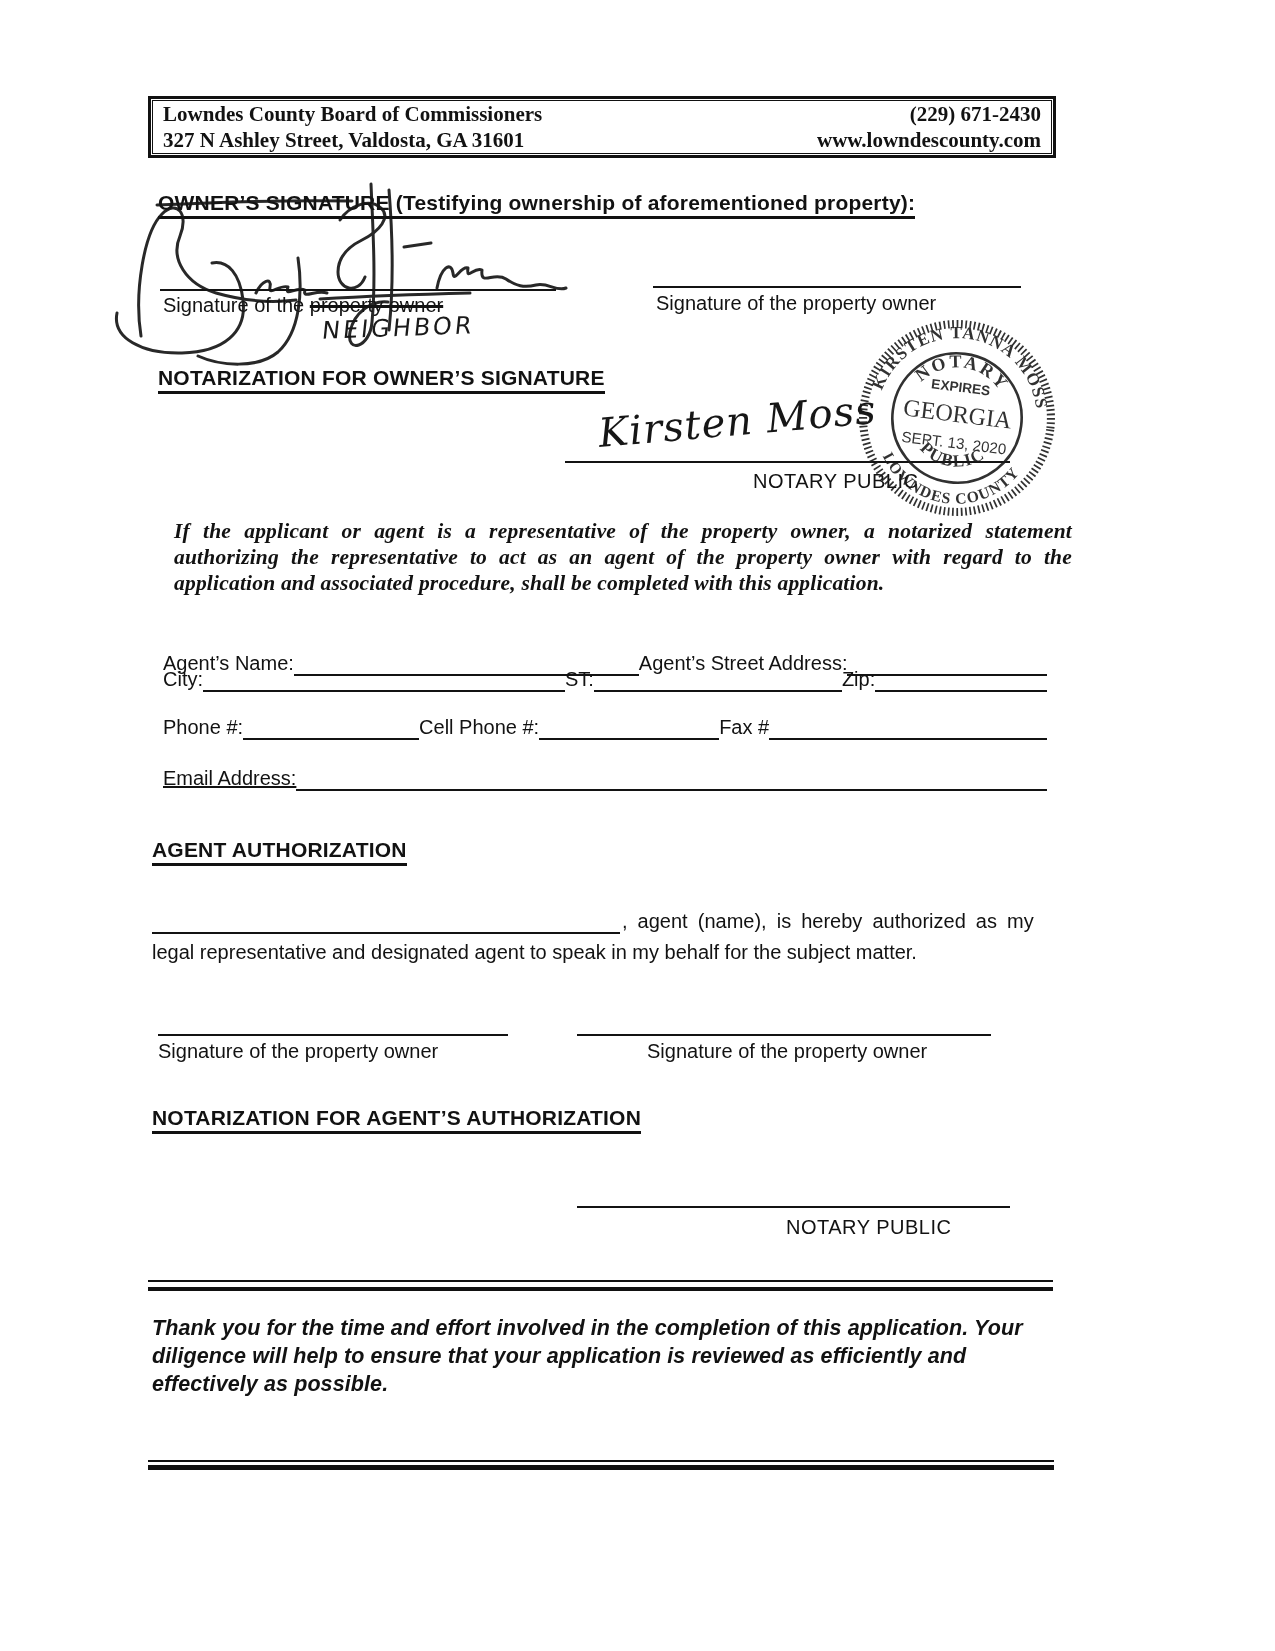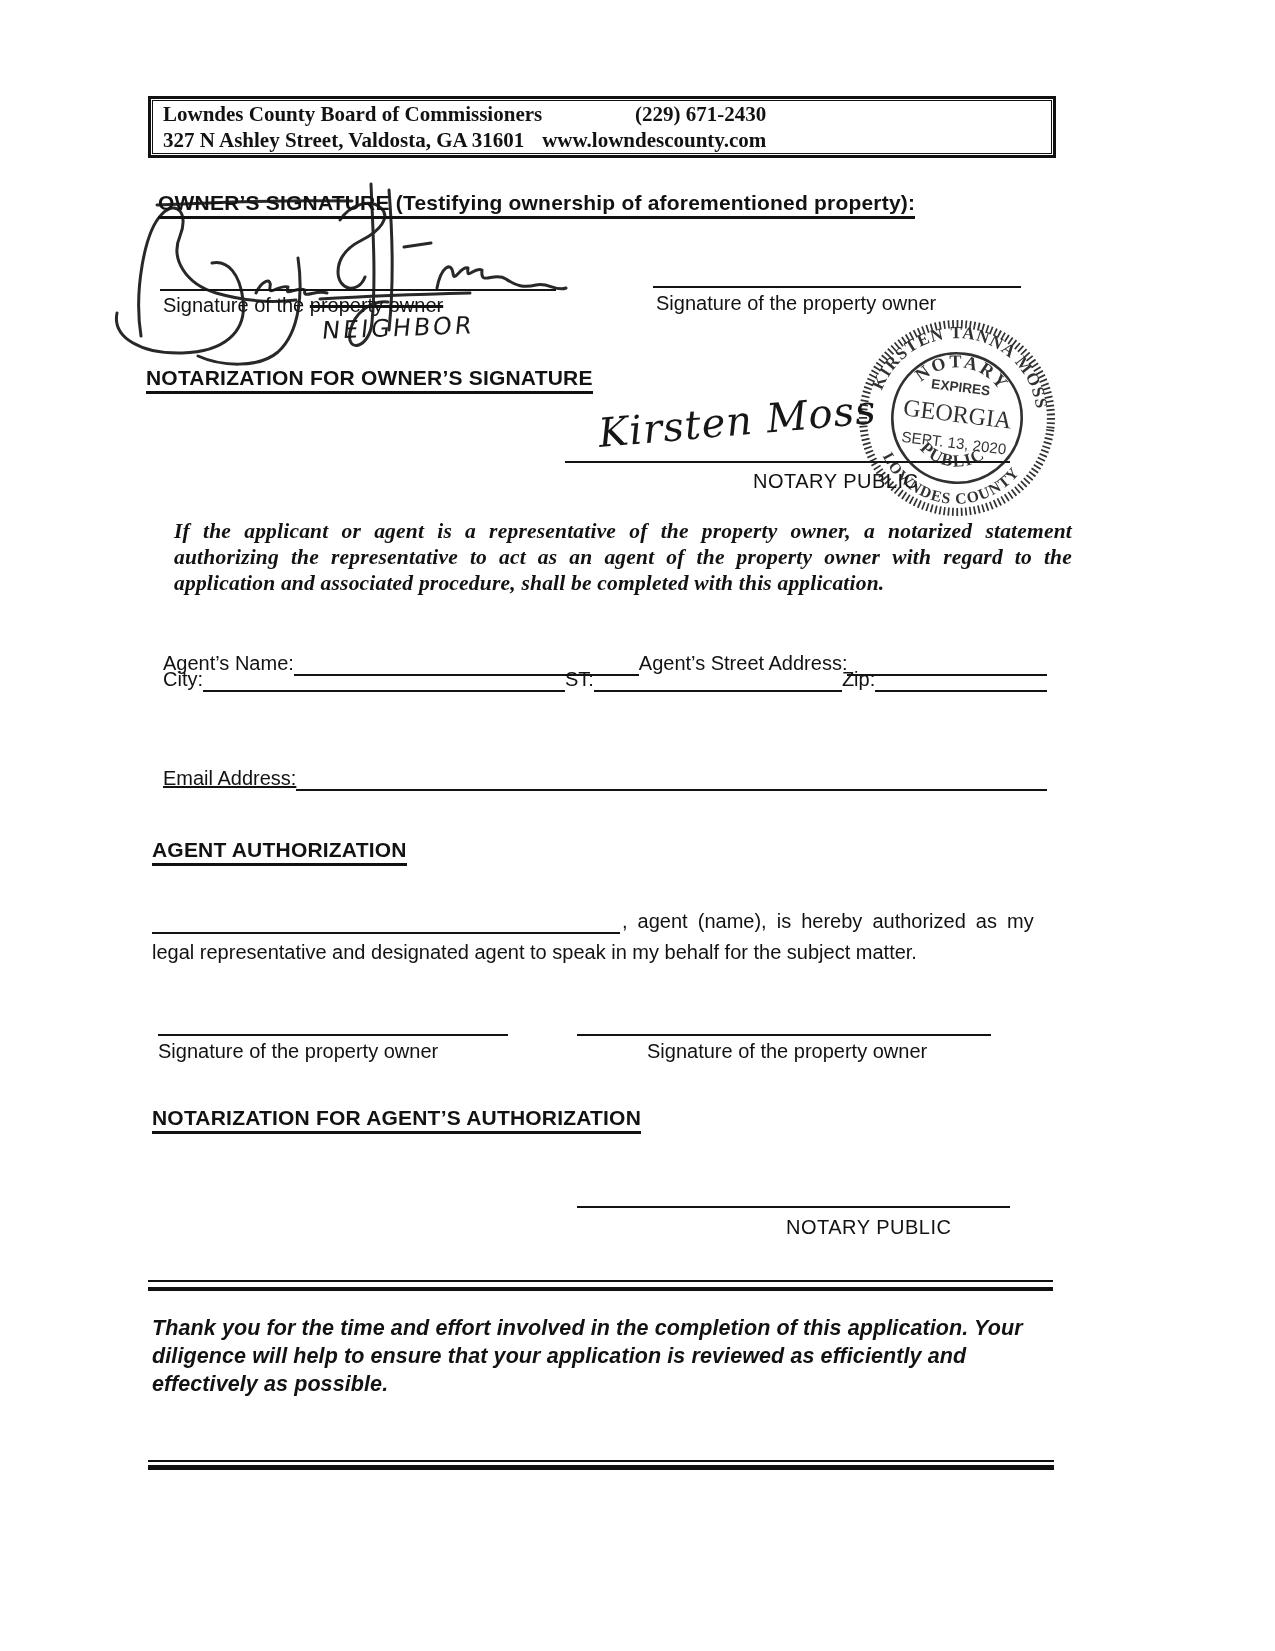--- a/index.html
+++ b/index.html
@@ -2,21 +2,21 @@
 <html><head>
 <meta charset="utf-8">
 <style>
   html,body{margin:0;padding:0;background:#ececec;}
   .page{position:relative;width:1275px;height:1651px;background:#ffffff;overflow:hidden;
         font-family:"Liberation Sans",sans-serif;color:#121212;}
   
   .header-box{position:absolute;left:148px;top:96px;width:908px;height:62px;
               border:3px solid #111;box-sizing:border-box;background:#fff;}
   .header-box::after{content:'';position:absolute;inset:1px;border:1px solid #111;pointer-events:none;}
-  .header-inner{position:absolute;inset:0;display:flex;justify-content:flex-start;
+  .header-inner{position:absolute;inset:0;display:flex;justify-content:space-between;
                 align-items:center;padding:4px 12px;box-sizing:border-box;
                 font-family:"Liberation Serif",serif;font-weight:bold;font-size:21px;line-height:26px;}
   .header-right{text-align:right;}
   
   .h{position:absolute;font-weight:bold;font-size:21px;letter-spacing:.2px;
      border-bottom:3px solid #111;padding-bottom:1px;white-space:nowrap;}
   
   .hline{position:absolute;border-top:2px solid #131313;height:0;}
   .slabel{position:absolute;font-size:20px;white-space:nowrap;}
   .struck{text-decoration:line-through;text-decoration-thickness:3px;}
@@ -74,21 +74,21 @@
   <div class="hline" style="left:160px;top:289px;width:396px;"></div>
   <div class="hline" style="left:653px;top:286px;width:368px;"></div>
 
   <div class="slabel" style="left:163px;top:294px;">
     <span>Signature of the </span><span class="struck">property owner</span>
   </div>
   <div class="slabel" style="left:656px;top:292px;">Signature of the property owner</div>
 
   <div class="hw-caps" style="left:322px;top:314px;">NEIGHBOR</div>
 
-  <div class="h" style="left:146px;top:366px;text-align:center;">NOTARIZATION FOR OWNER’S SIGNATURE</div>
+  <div class="h" style="left:158px;top:366px;text-align:center;">NOTARIZATION FOR OWNER’S SIGNATURE</div>
 
   <div class="hw-script" style="left:598px;top:398px;">Kirsten Moss</div>
   <div class="hline" style="left:565px;top:461px;width:445px;"></div>
   <div class="np-label" style="left:753px;top:470px;">NOTARY PUBLIC</div>
 
   <svg class="stamp" viewBox="0 0 200 200">
     <g transform="rotate(7 100 100)" fill="#1b1b1b" stroke="none" font-family="Liberation Serif, serif" font-weight="bold">
       <circle cx="100" cy="100" r="93" fill="none" stroke="#1b1b1b" stroke-width="8" stroke-dasharray="1.7,2.6"></circle>
       <circle cx="100" cy="100" r="64" fill="none" stroke="#1b1b1b" stroke-width="2.6"></circle>
       <defs>
@@ -122,20 +122,28 @@
     <span class="fb" style="width:345px;"></span>
     <span class="lbl">Agent’s Street Address:</span>
     <span class="fb grow"></span>
   </div>
   <div class="frow" style="left:163px;top:664px;width:884px;">
     <span class="lbl">City:</span>
     <span class="fb" style="width:362px;"></span>
     <span class="lbl">ST:</span>
     <span class="fb" style="width:248px;"></span>
     <span class="lbl">Zip:</span>
+    <span class="fb grow"></span>
+  </div>
+  <div class="frow" style="left:163px;top:712px;width:884px;">
+    <span class="lbl">Phone #:</span>
+    <span class="fb" style="width:176px;"></span>
+    <span class="lbl">Cell Phone #:</span>
+    <span class="fb" style="width:180px;"></span>
+    <span class="lbl">Fax #</span>
     <span class="fb grow"></span>
   </div>
   <div class="frow" style="left:163px;top:763px;width:884px;text-decoration:underline;">
     <span class="lbl">Email Address:</span>
     <span class="fb grow"></span>
   </div>
 
   <div class="h" style="left:152px;top:838px;">AGENT AUTHORIZATION</div>
 
   <div class="stmt" style="left:152px;top:908px;width:897px;">

